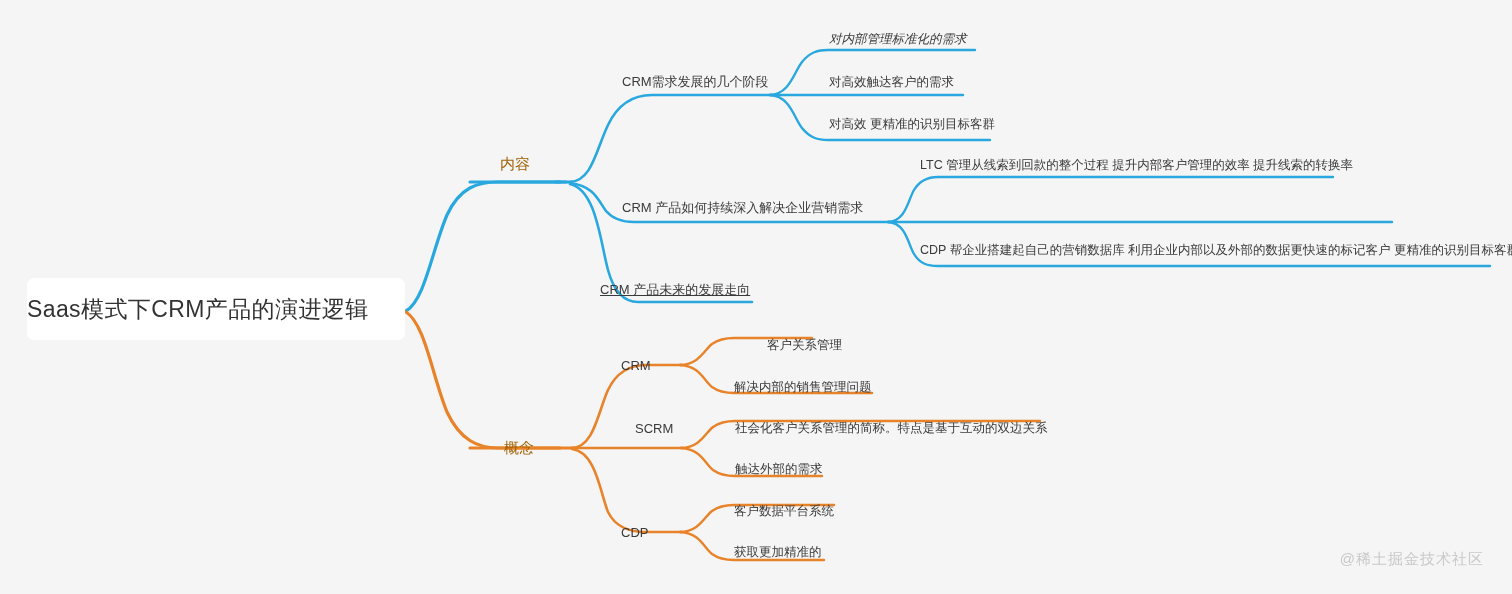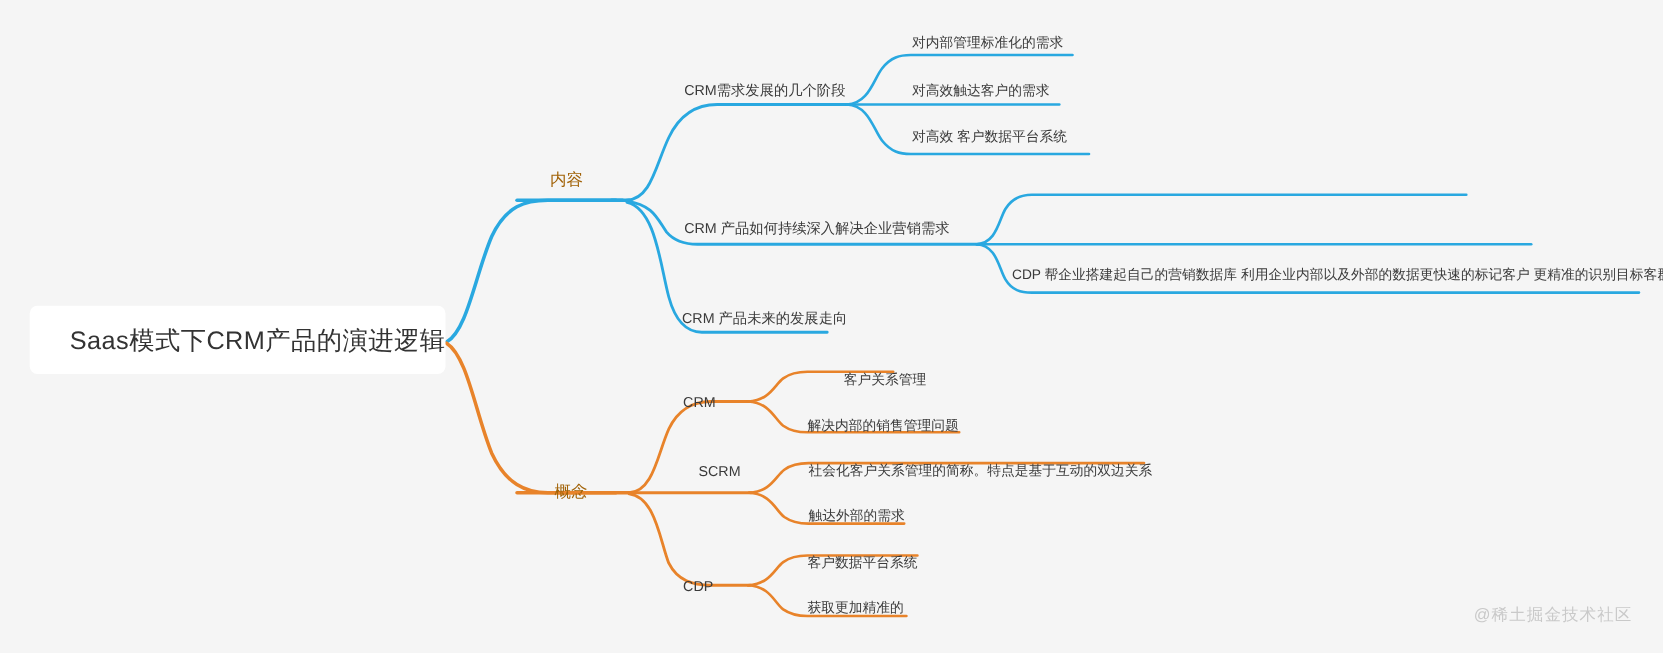--- a/index.html
+++ b/index.html
@@ -38,21 +38,21 @@
   #root-node {
     position: absolute;
     left: 27px;
     top: 278px;
     width: 378px;
     height: 62px;
     background: #ffffff;
     border-radius: 7px;
     display: flex;
     align-items: center;
-    justify-content: flex-end;
+    justify-content: flex-start;
   }
   #root-node .root-text {
     font-size: 23px;
     color: #333333;
     letter-spacing: 0.4px;
     white-space: nowrap;
   }
   .lvl1 { font-size: 15px; color: #a16207; }
   .lvl2 { font-size: 13px; color: #3a3a3a; }
   .lvl3 { font-size: 12.5px; color: #3a3a3a; }
@@ -121,26 +121,27 @@
 
   <div id="root-node">
     <span class="root-text">Saas模式下CRM产品的演进逻辑</span>
   </div>
 
   <div class="node-label lvl1" style="left:500px; top:156px;">内容</div>
   <div class="node-label lvl1" style="left:504px; top:440px;">概念</div>
 
   <div class="node-label lvl2" style="left:622px; top:75px;">CRM需求发展的几个阶段</div>
   <div class="node-label lvl2" style="left:622px; top:201px;">CRM 产品如何持续深入解决企业营销需求</div>
-  <div class="node-label lvl2" style="left:620px; top:283px;">CRM 产品未来的发展走向</div>
+  <div class="node-label lvl2" style="left:600px; top:283px;text-decoration:underline;">CRM 产品未来的发展走向</div>
 
-  <div class="node-label lvl3" style="left:829px; top:33px;">对内部管理标准化的需求</div>
+  <div class="node-label lvl3" style="left:829px; top:33px;font-style:italic;">对内部管理标准化的需求</div>
   <div class="node-label lvl3" style="left:829px; top:76px;">对高效触达客户的需求</div>
-  <div class="node-label lvl3" style="left:829px; top:118px;">对高效 客户数据平台系统</div>
+  <div class="node-label lvl3" style="left:829px; top:118px;">对高效 更精准的识别目标客群</div>
 
+  <div class="node-label lvl3" style="left:920px; top:159px;">LTC 管理从线索到回款的整个过程 提升内部客户管理的效率 提升线索的转换率</div>
   <div class="node-label lvl3" style="left:920px; top:244px;">CDP 帮企业搭建起自己的营销数据库 利用企业内部以及外部的数据更快速的标记客户 更精准的识别目标客群</div>
 
   <div class="node-label lvl2" style="left:621px; top:359px;">CRM</div>
   <div class="node-label lvl2" style="left:621px; top:422px;margin-left:14px;">SCRM</div>
   <div class="node-label lvl2" style="left:621px; top:526px;">CDP</div>
 
   <div class="node-label lvl3" style="left:734px; top:339px;margin-left:33px;">客户关系管理</div>
   <div class="node-label lvl3" style="left:734px; top:381px;">解决内部的销售管理问题</div>
 
   <div class="node-label lvl3" style="left:735px; top:422px;">社会化客户关系管理的简称。特点是基于互动的双边关系</div>

